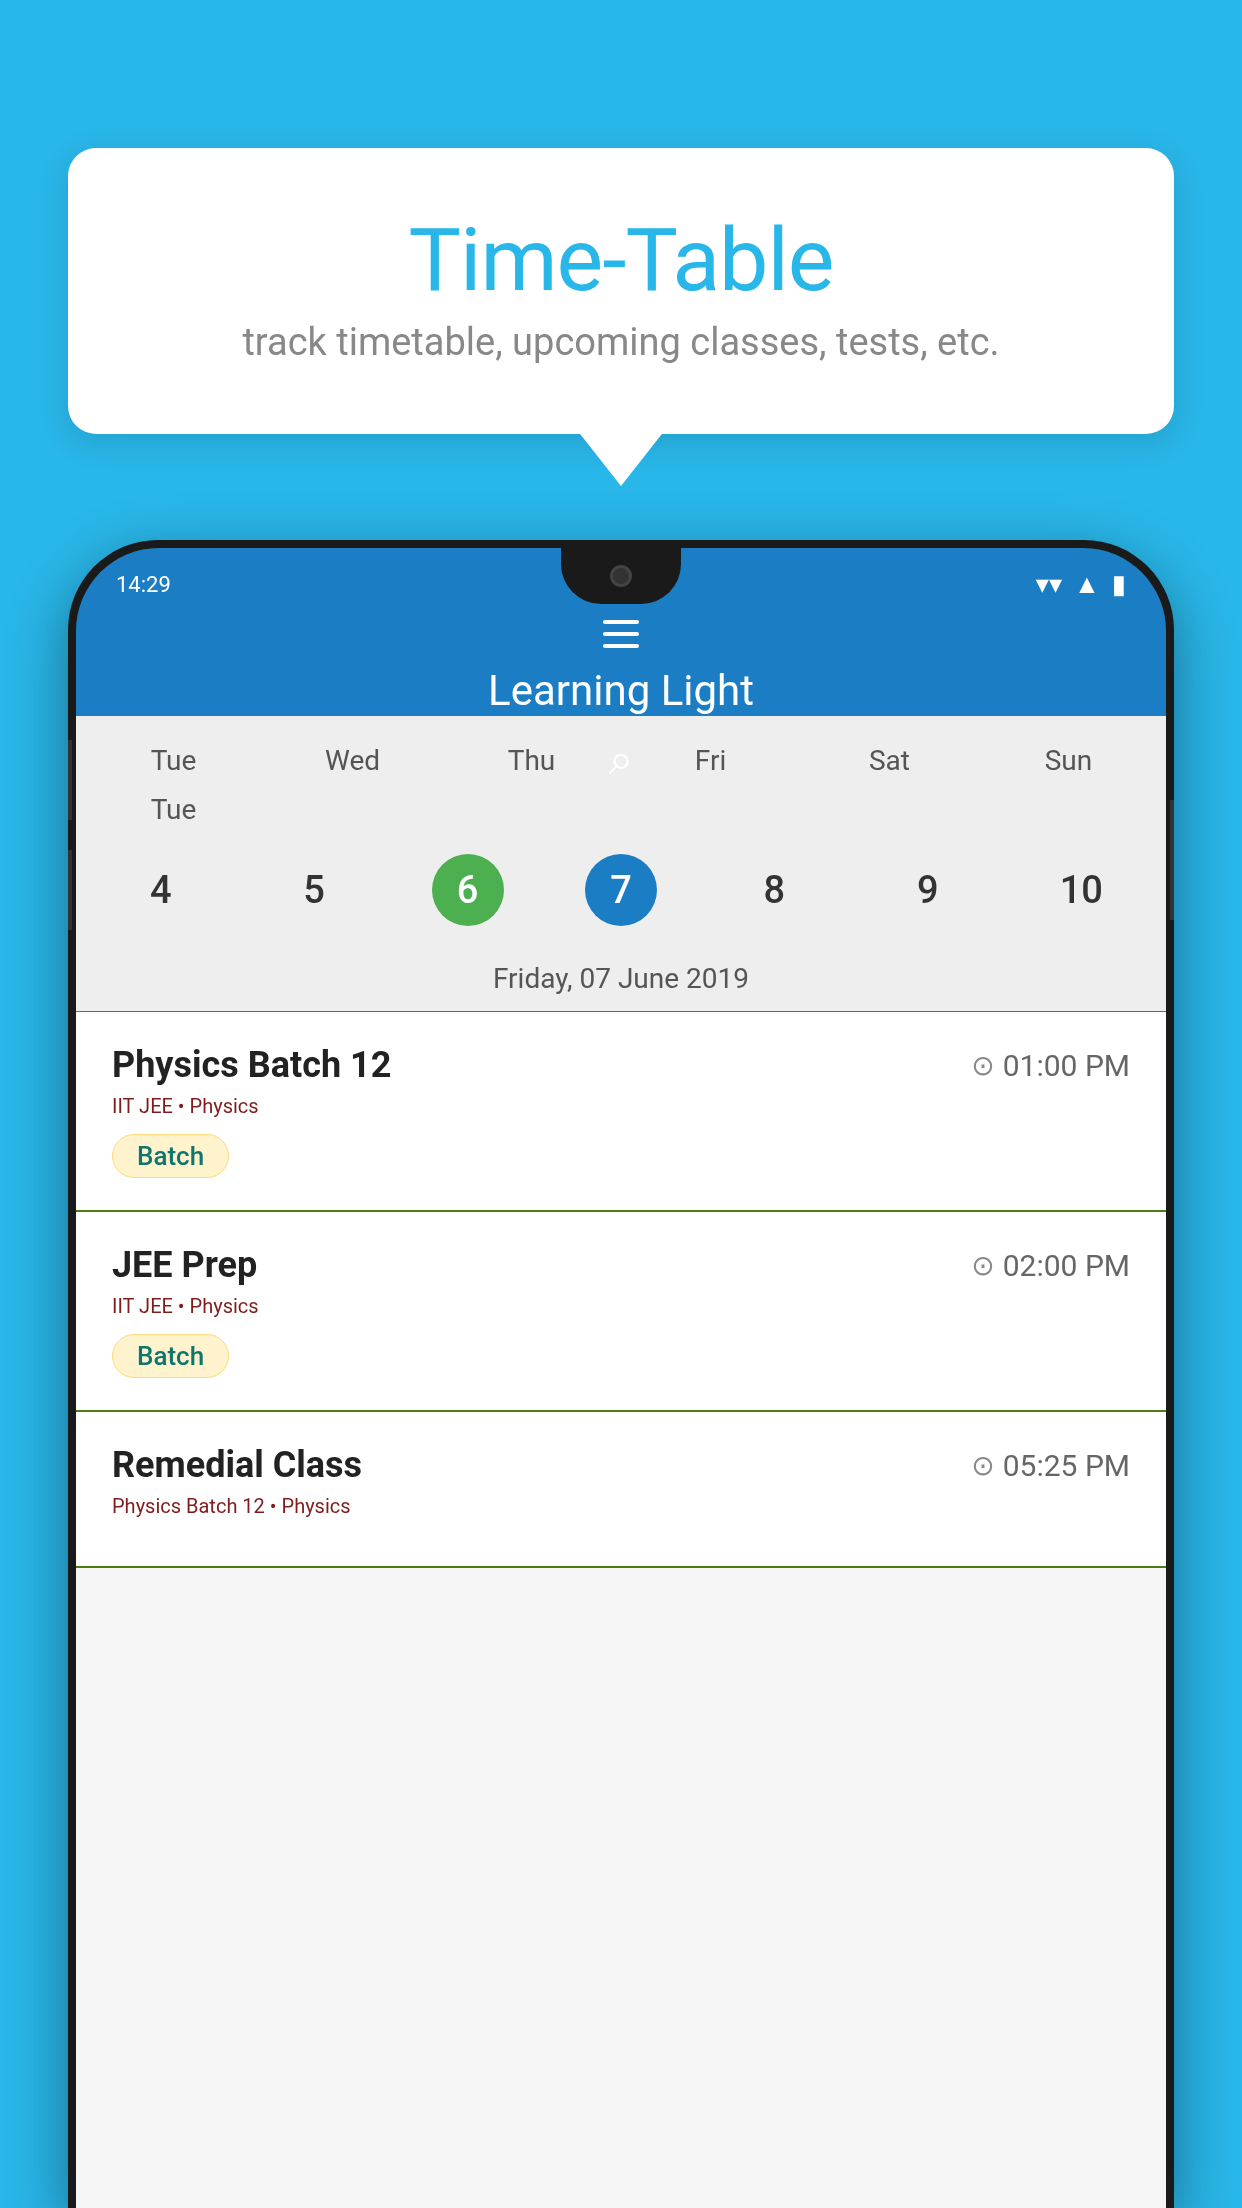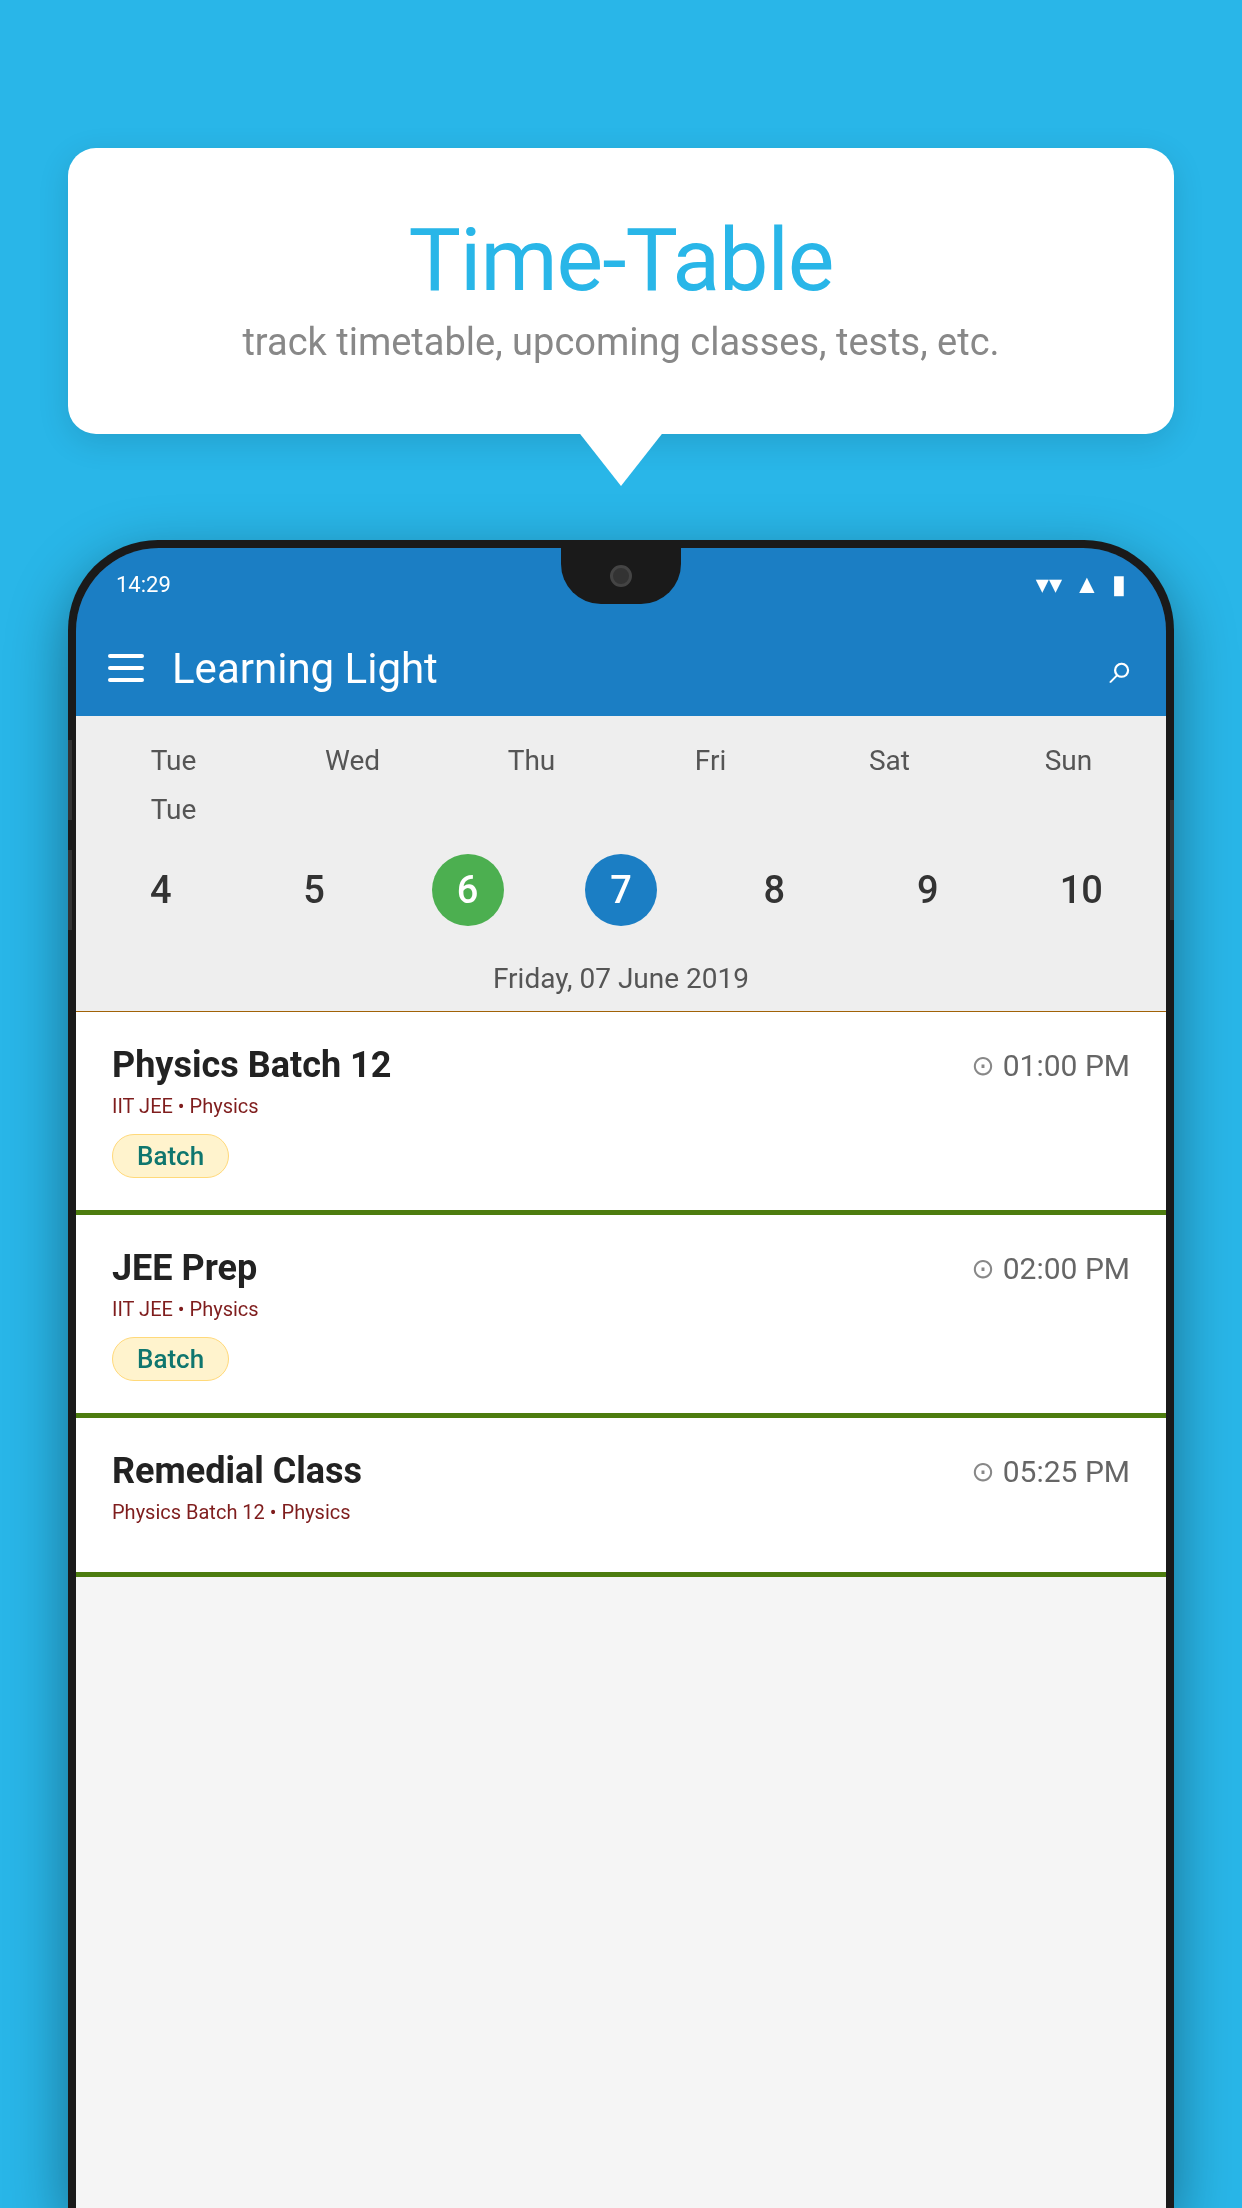--- a/index.html
+++ b/index.html
@@ -129,21 +129,22 @@
       font-size: 26px;
     }
 
     
     .app-bar {
       background: #1b7ec4;
       height: 96px;
       display: flex;
       align-items: center;
       padding: 0 32px;
-      gap: 28px;
+      gap: 18px;
+      flex-direction: column;
     }
 
     .hamburger-icon {
       display: flex;
       flex-direction: column;
       gap: 8px;
       cursor: pointer;
     }
 
     .hamburger-icon span {
@@ -237,21 +238,21 @@
     }
 
     
     .schedule-list {
       background: white;
     }
 
     .schedule-item {
       background: white;
       padding: 32px 36px;
-      border-bottom: 5px solid #4d7c0f;
+      border-bottom: 2px solid #4d7c0f;
     }
 
     .schedule-item-header {
       display: flex;
       justify-content: space-between;
       align-items: center;
       margin-bottom: 8px;
     }
 
     .schedule-item-title {

